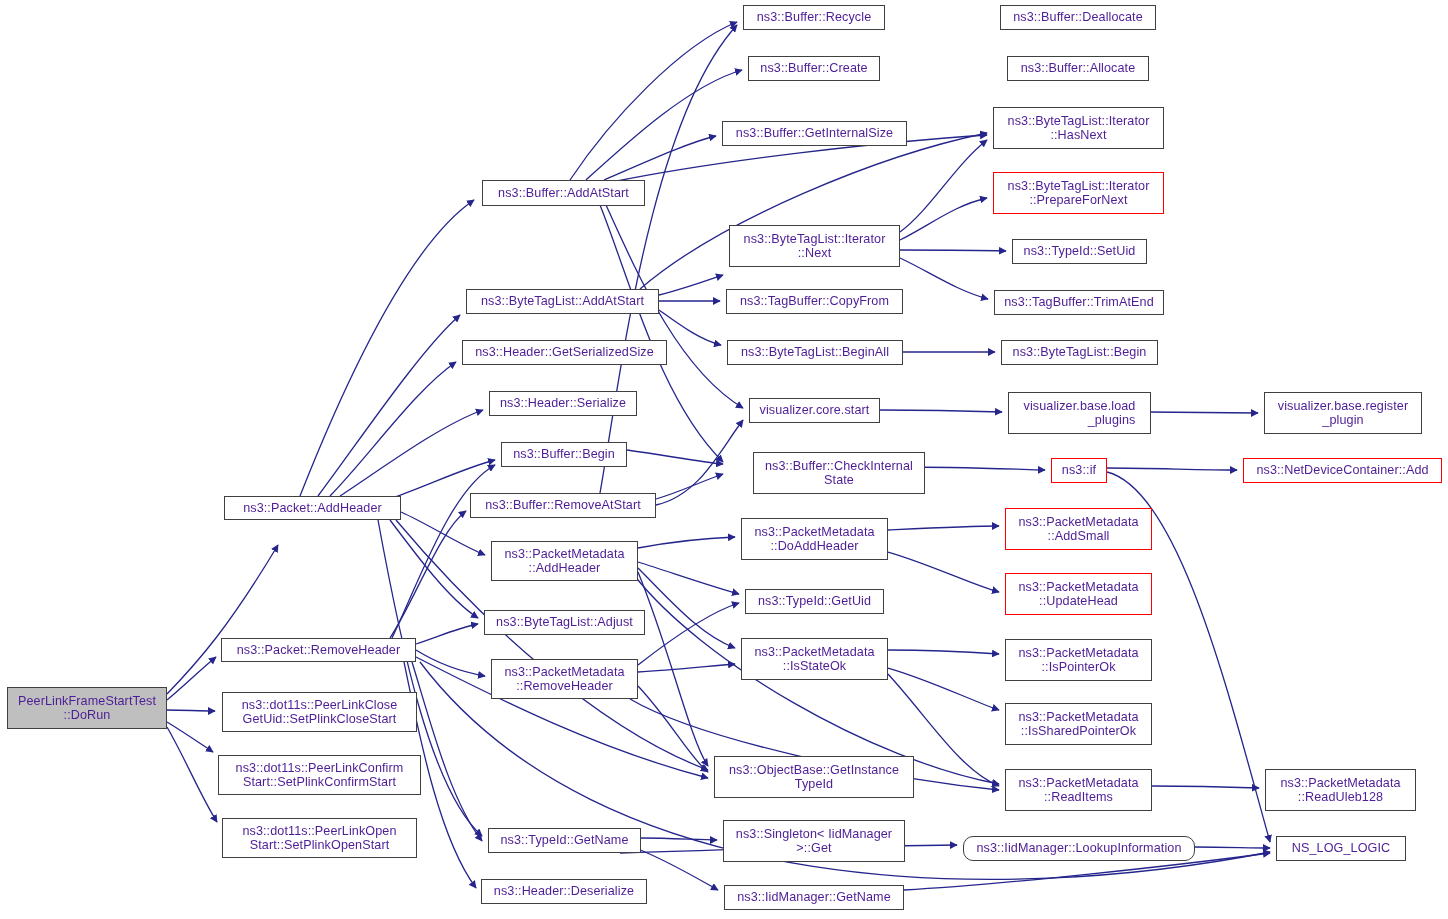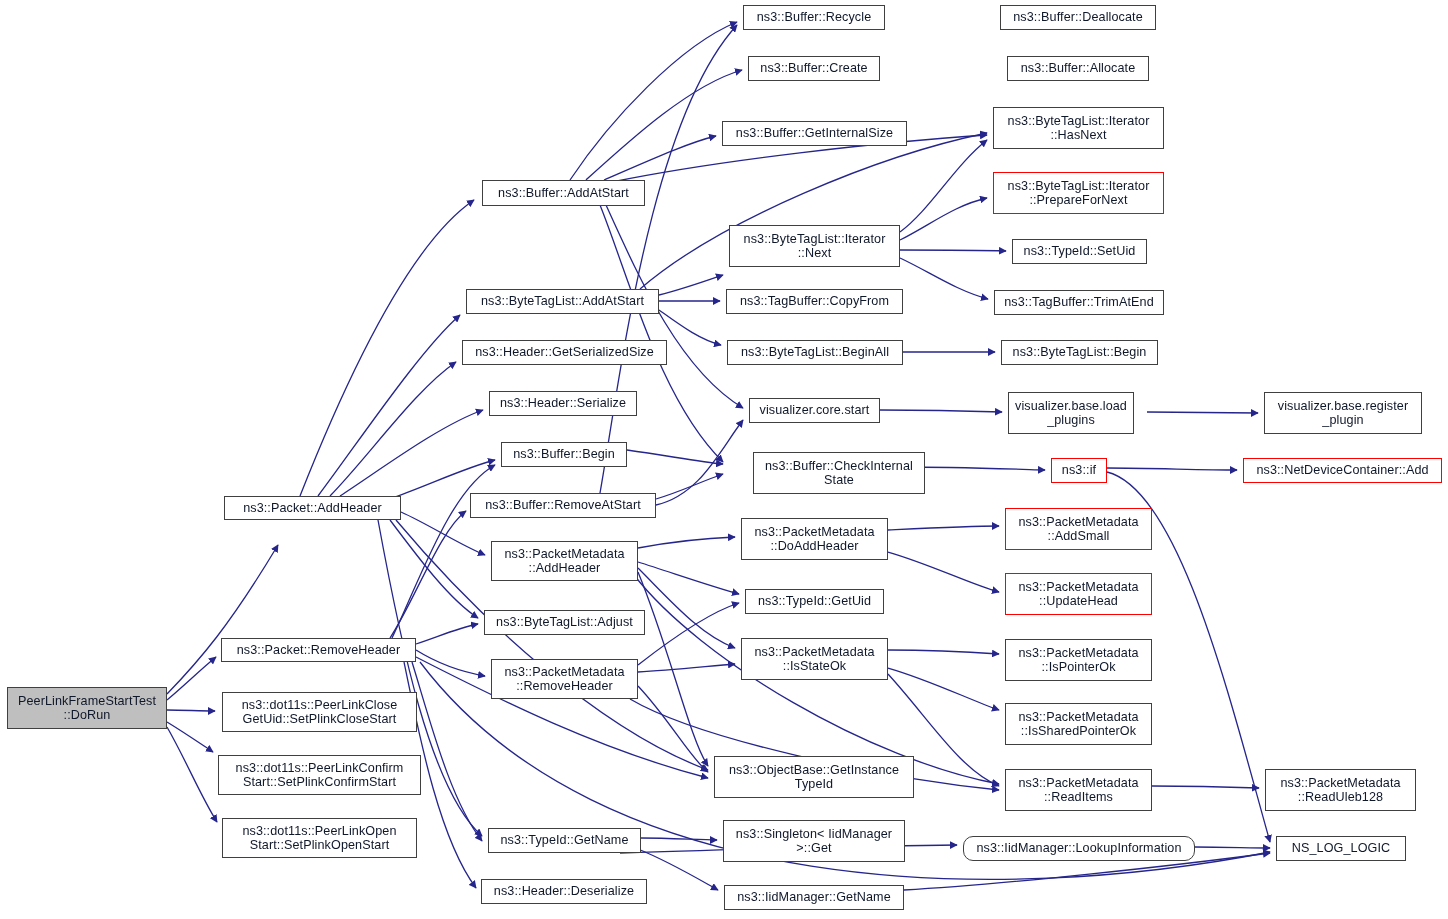--- a/index.html
+++ b/index.html
@@ -26,21 +26,21 @@
   }
   .node {
     position: absolute;
     box-sizing: border-box;
     display: flex;
     align-items: center;
     justify-content: center;
     text-align: center;
     background: #ffffff;
     border: 1px solid #404040;
-    color: #0f172a;
+    color: #4c1d95;
     font-size: 12.6px;
     line-height: 14.5px;
     letter-spacing: 0.1px;
     white-space: pre-line;
     padding: 0 3px;
     z-index: 5;
   }
   .node.red {
     border-color: #ff0000;
   }
@@ -174,21 +174,21 @@
       <div class="node" style="left: 724px; top: 885px; width: 180px; height: 25px;">ns3::IidManager::GetName</div>
       <div class="node" style="left: 1000px; top: 5px; width: 156px; height: 25px;">ns3::Buffer::Deallocate</div>
       <div class="node" style="left: 1007px; top: 56px; width: 142px; height: 25px;">ns3::Buffer::Allocate</div>
       <div class="node" style="left: 993px; top: 107px; width: 171px; height: 42px;">ns3::ByteTagList::Iterator
 ::HasNext</div>
       <div class="node red" style="left: 993px; top: 172px; width: 171px; height: 42px;">ns3::ByteTagList::Iterator
 ::PrepareForNext</div>
       <div class="node" style="left: 1012px; top: 239px; width: 135px; height: 25px;">ns3::TypeId::SetUid</div>
       <div class="node" style="left: 994px; top: 290px; width: 170px; height: 25px;">ns3::TagBuffer::TrimAtEnd</div>
       <div class="node" style="left: 1001px; top: 340px; width: 157px; height: 25px;">ns3::ByteTagList::Begin</div>
-      <div class="node" style="left: 1008px; top: 392px; width: 126px; height: 42px;">visualizer.base.load
+      <div class="node" style="left: 1008px; top: 392px; width: 143px; height: 42px; text-align: right;">visualizer.base.load
 _plugins</div>
       <div class="node red" style="left: 1051px; top: 458px; width: 56px; height: 25px;">ns3::if</div>
       <div class="node red" style="left: 1005px; top: 508px; width: 147px; height: 42px;">ns3::PacketMetadata
 ::AddSmall</div>
       <div class="node red" style="left: 1005px; top: 573px; width: 147px; height: 42px;">ns3::PacketMetadata
 ::UpdateHead</div>
       <div class="node" style="left: 1005px; top: 639px; width: 147px; height: 42px;">ns3::PacketMetadata
 ::IsPointerOk</div>
       <div class="node" style="left: 1005px; top: 703px; width: 147px; height: 42px;">ns3::PacketMetadata
 ::IsSharedPointerOk</div>

